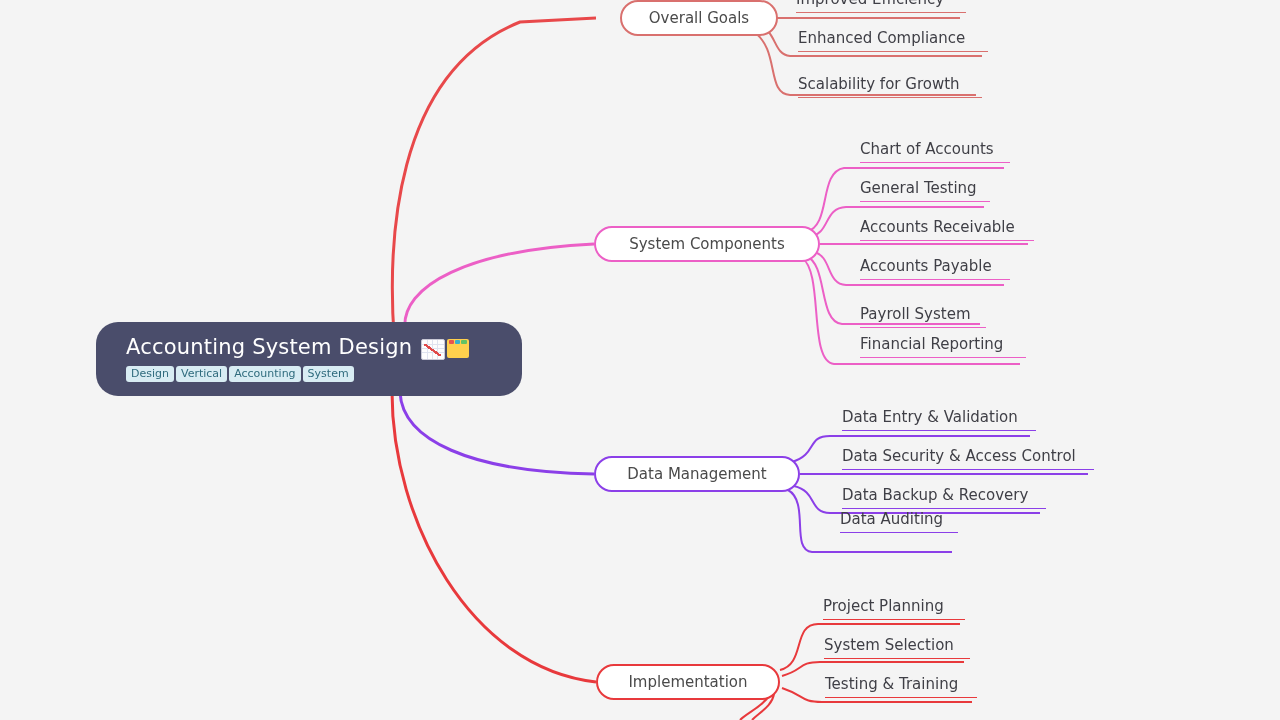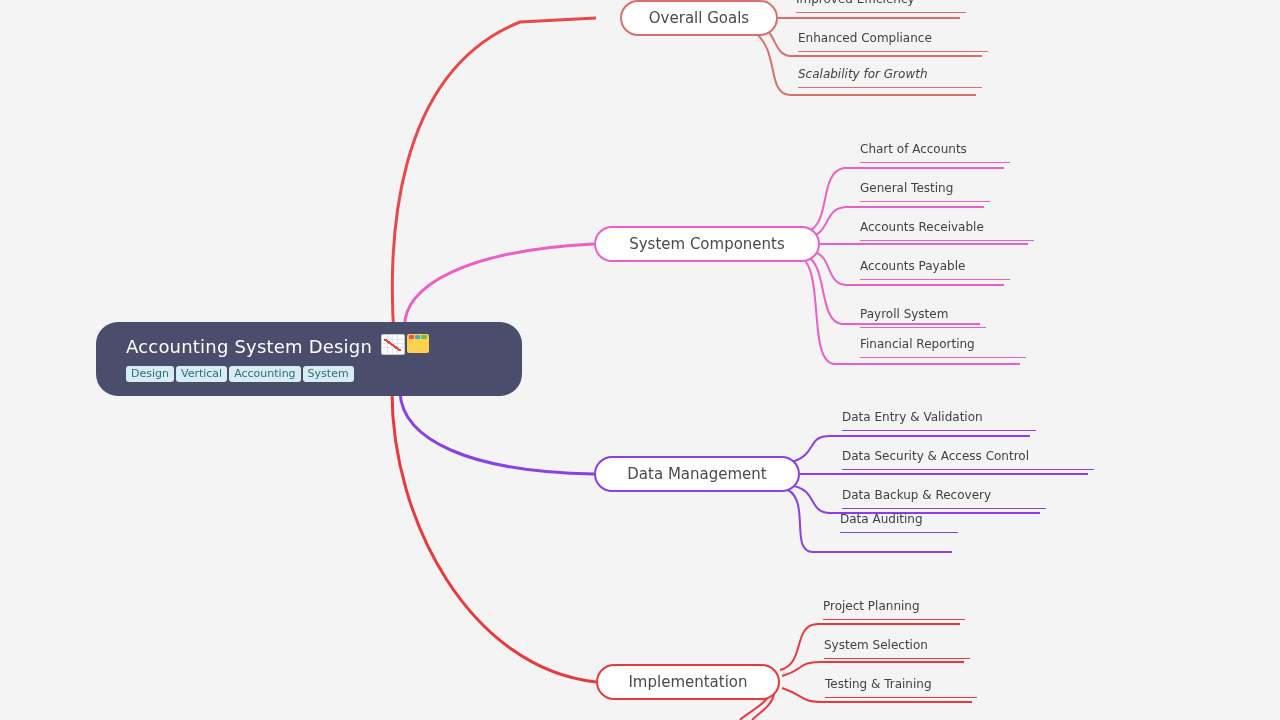--- a/index.html
+++ b/index.html
@@ -13,22 +13,22 @@
   svg.links{position:absolute;left:0;top:0;width:1280px;height:720px;overflow:visible;}
   .node{position:absolute;box-sizing:border-box;}
 
   
   .root{
     left:96px;top:322px;width:426px;height:74px;
     background:#4a4d6b;border-radius:22px;
     padding:12px 30px 0 30px;
   }
   .root-title{
-    color:#ffffff;font-size:18px;font-weight:400;letter-spacing:.2px;
-    white-space:nowrap;line-height:26px;display:flex;align-items:flex-start;gap:3px;
+    color:#ffffff;font-size:21px;font-weight:400;letter-spacing:.2px;
+    white-space:nowrap;line-height:26px;display:flex;align-items:flex-end;gap:3px;
   }
   .root-emojis{font-size:19px;letter-spacing:1px;margin-left:6px;display:inline-flex;gap:2px;}
   .emoji{display:inline-block;width:22px;height:19px;position:relative;vertical-align:middle;}
   
   .emoji-chart{background:#fdfdfd;border:1px solid #c9c9d6;border-radius:2px;overflow:hidden;}
   .emoji-chart i{position:absolute;background:#dfe3ef;}
   .emoji-chart .h1{left:0;right:0;top:4px;height:1px;}
   .emoji-chart .h2{left:0;right:0;top:8px;height:1px;}
   .emoji-chart .h3{left:0;right:0;top:12px;height:1px;}
   .emoji-chart .v1{top:0;bottom:0;left:5px;width:1px;}
@@ -60,21 +60,21 @@
     color:#4a4a4a;font-size:15px;white-space:nowrap;
     box-sizing:border-box;
   }
   .branch-goals{left:620px;top:0px;width:158px;height:36px;border:2.5px solid #d9706e;}
   .branch-components{left:594px;top:226px;width:226px;height:36px;border:2.5px solid #ec5fc6;}
   .branch-data{left:594px;top:456px;width:206px;height:36px;border:2.5px solid #8b3fe8;}
   .branch-impl{left:596px;top:664px;width:184px;height:36px;border:2.5px solid #e8393c;}
 
   
   .leaf{
-    position:absolute;color:#3f3f46;font-size:12px;white-space:nowrap;
+    position:absolute;color:#3f3f46;font-size:15px;white-space:nowrap;
     padding-bottom:4px;box-sizing:border-box;line-height:18px;
   }
   .leaf.c-goals{border-bottom:1.6px solid #d9706e;}
   .leaf.c-components{border-bottom:1.6px solid #ec5fc6;}
   .leaf.c-data{border-bottom:1.6px solid #8b3fe8;}
   .leaf.c-impl{border-bottom:1.6px solid #e8393c;}
 </style>
 </head>
 <body>
 
@@ -139,21 +139,21 @@
       <span class="tag">Design</span>
       <span class="tag">Vertical</span>
       <span class="tag">Accounting</span>
       <span class="tag">System</span>
     </div>
   </div>
 
   <div class="node branch branch-goals">Overall Goals</div>
   <div class="leaf c-goals" style="left:796px;top:-10px;width:170px;">Improved Efficiency</div>
   <div class="leaf c-goals" style="left:798px;top:29px;width:190px;">Enhanced Compliance</div>
-  <div class="leaf c-goals" style="left:798px;top:65px;width:184px;font-style:italic;">Scalability for Growth</div>
+  <div class="leaf c-goals" style="left:798px;top:75px;width:184px;">Scalability for Growth</div>
 
   <div class="node branch branch-components">System Components</div>
   <div class="leaf c-components" style="left:860px;top:140px;width:150px;">Chart of Accounts</div>
   <div class="leaf c-components" style="left:860px;top:179px;width:130px;">General Testing</div>
   <div class="leaf c-components" style="left:860px;top:218px;width:174px;">Accounts Receivable</div>
   <div class="leaf c-components" style="left:860px;top:257px;width:150px;">Accounts Payable</div>
   <div class="leaf c-components" style="left:860px;top:305px;width:126px;">Payroll System</div>
   <div class="leaf c-components" style="left:860px;top:335px;width:166px;">Financial Reporting</div>
 
   <div class="node branch branch-data">Data Management</div>

